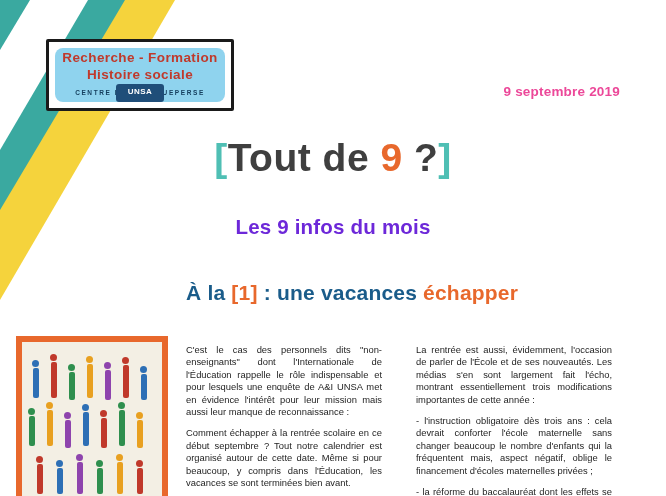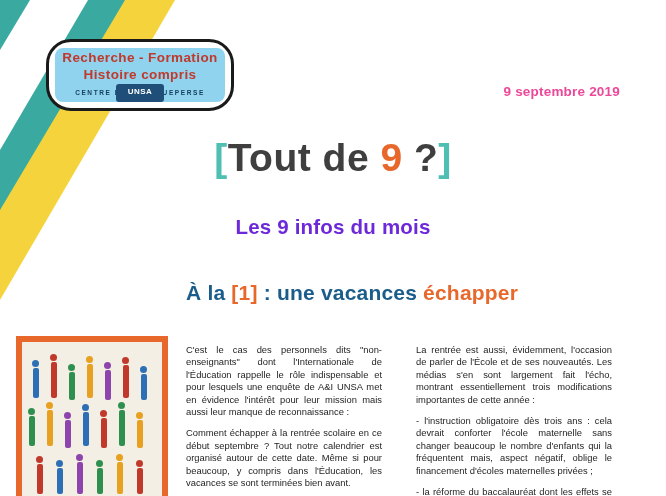--- a/index.html
+++ b/index.html
@@ -55,21 +55,21 @@
 
   
   .logo-outer {
     position: absolute;
     left: 46px;
     top: 39px;
     width: 188px;
     height: 72px;
     background: #ffffff;
     border: 3px solid #1a1a1a;
-    border-radius: 25px;
+    border-radius: 2px;
     box-sizing: border-box;
   }
   .logo-inner {
     position: absolute;
     left: 6px;
     top: 6px;
     right: 6px;
     bottom: 6px;
     background: #8fd3ee;
     border-radius: 8px;
@@ -239,21 +239,21 @@
 <body>
 
 <div class="bg-yellow"></div>
 <div class="bg-teal"></div>
 <div class="bg-white-wedge"></div>
 <div class="bg-teal-strip"></div>
 
 <div class="logo-outer">
   <div class="logo-inner">
     <div class="logo-line1">Recherche - Formation</div>
-    <div class="logo-line2">Histoire compris</div>
+    <div class="logo-line2">Histoire sociale</div>
     <div class="logo-line3">CENTRE HENRI              AIGUEPERSE</div>
     <div class="logo-badge">
       <div class="logo-badge-txt">UNSA</div>
     </div>
   </div>
 </div>
 
 <div class="date">9 septembre 2019</div>
 
 <div class="masthead">

